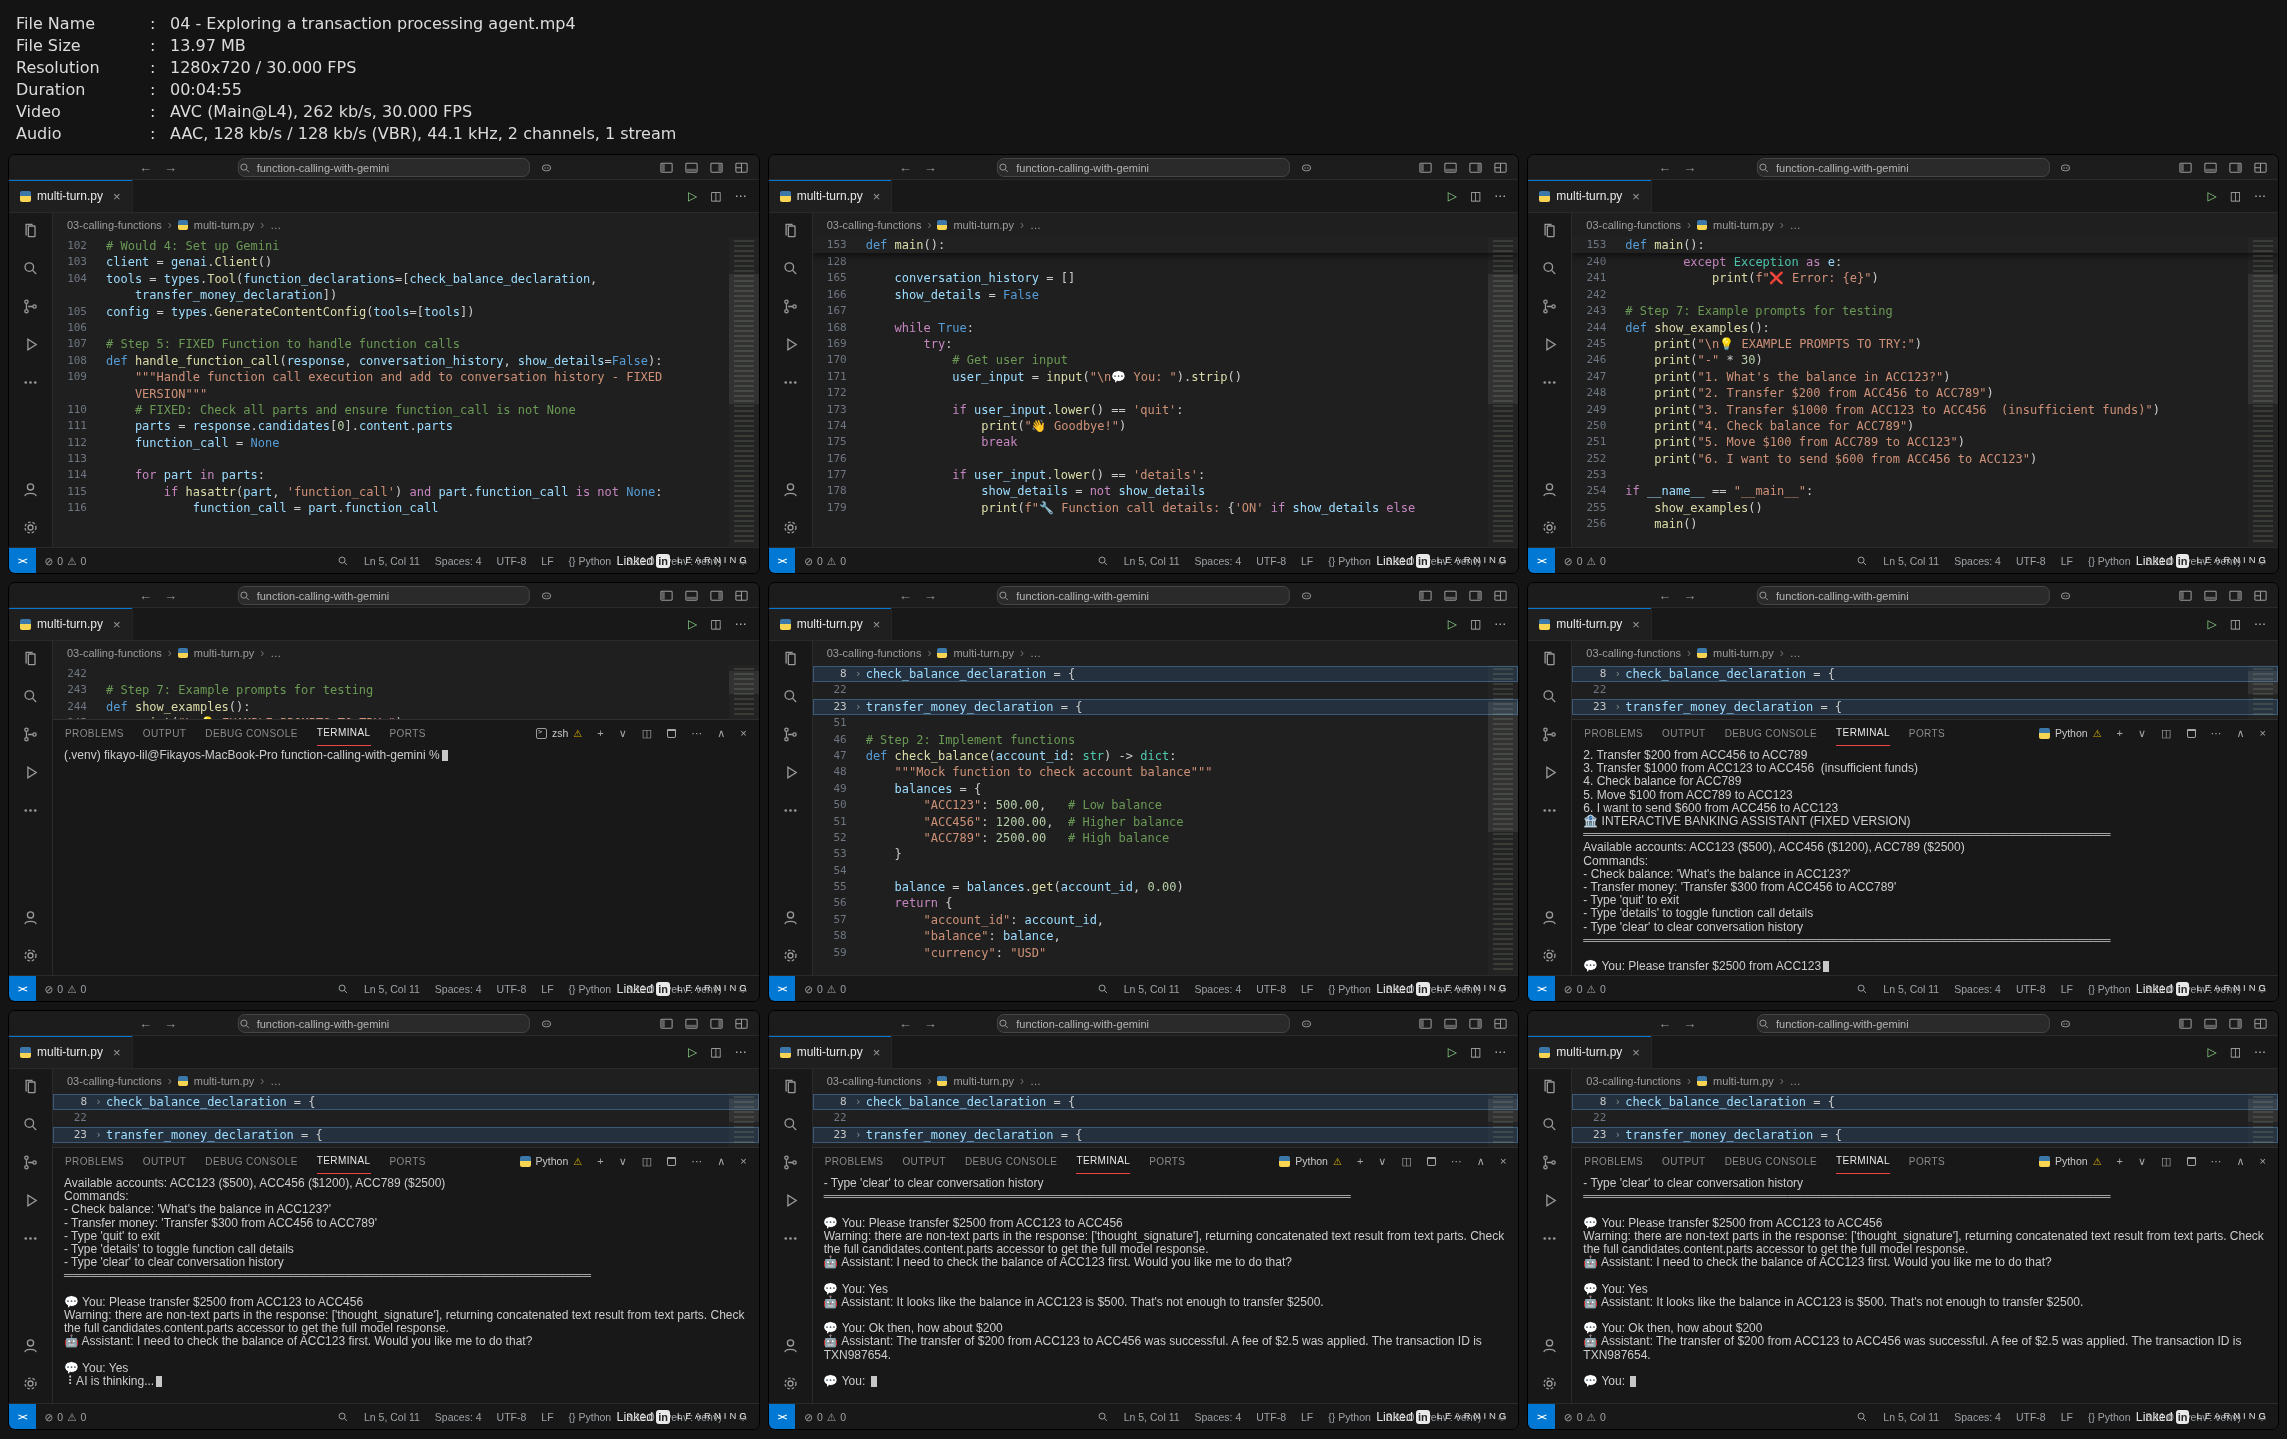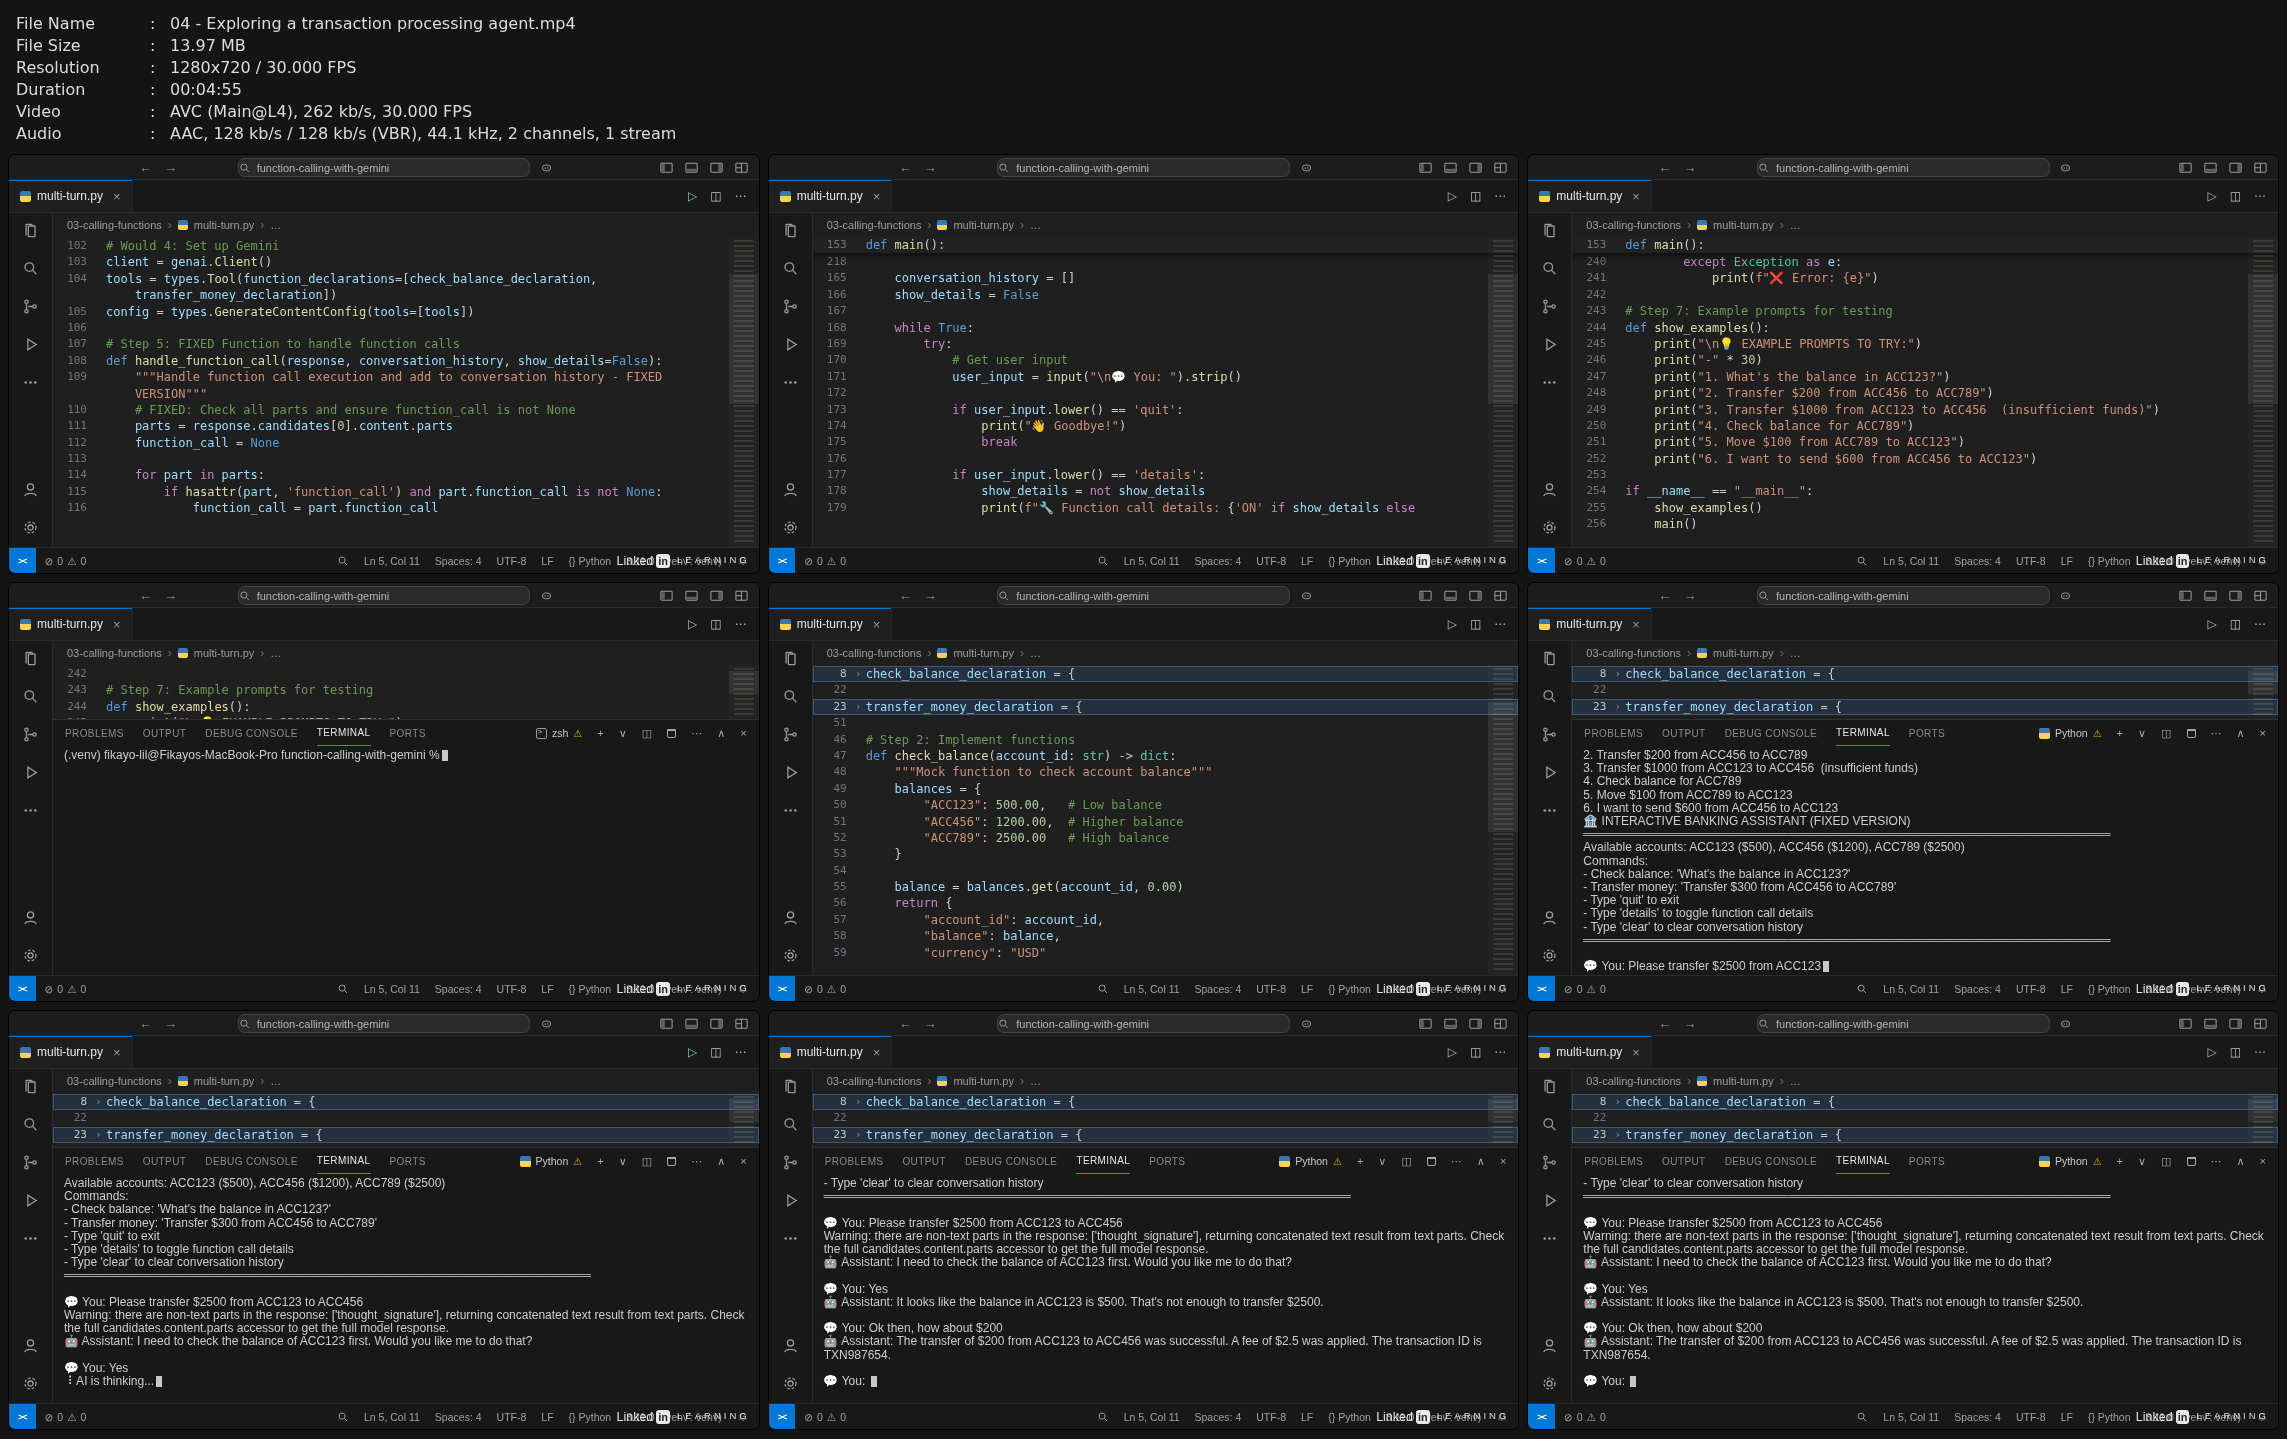--- a/index.html
+++ b/index.html
@@ -385,21 +385,21 @@
               <span class="bc-item">03-calling-functions</span>
               <span class="bc-sep">›</span>
               <span class="py-ic sm"></span>
               <span class="bc-item">multi-turn.py</span>
               <span class="bc-sep">›</span>
               <span class="bc-item">…</span>
             </div>
         <div class="editor">
           <div class="line sticky"><span class="ln">153</span><span class="fold"></span><span class="code"><span class="tok-b">def </span><span class="tok-f">main</span><span class="tok-d">():</span></span></div>
               <div class="lines with-sticky">
-                <div class="line"><span class="ln">218</span><span class="fold"></span><span class="code"></span></div>
+                <div class="line"><span class="ln">128</span><span class="fold"></span><span class="code"></span></div>
                 <div class="line"><span class="ln">165</span><span class="fold"></span><span class="code"><span class="tok-v">    conversation_history</span><span class="tok-d"> = []</span></span></div>
                 <div class="line"><span class="ln">166</span><span class="fold"></span><span class="code"><span class="tok-v">    show_details</span><span class="tok-d"> = </span><span class="tok-b">False</span></span></div>
                 <div class="line"><span class="ln">167</span><span class="fold"></span><span class="code"></span></div>
                 <div class="line"><span class="ln">168</span><span class="fold"></span><span class="code"><span class="tok-k">    while </span><span class="tok-b">True</span><span class="tok-d">:</span></span></div>
                 <div class="line"><span class="ln">169</span><span class="fold"></span><span class="code"><span class="tok-k">        try</span><span class="tok-d">:</span></span></div>
                 <div class="line"><span class="ln">170</span><span class="fold"></span><span class="code"><span class="tok-c">            # Get user input</span></span></div>
                 <div class="line"><span class="ln">171</span><span class="fold"></span><span class="code"><span class="tok-v">            user_input</span><span class="tok-d"> = </span><span class="tok-f">input</span><span class="tok-d">(</span><span class="tok-s">"\n💬 You: "</span><span class="tok-d">).</span><span class="tok-f">strip</span><span class="tok-d">()</span></span></div>
                 <div class="line"><span class="ln">172</span><span class="fold"></span><span class="code"></span></div>
                 <div class="line"><span class="ln">173</span><span class="fold"></span><span class="code"><span class="tok-k">            if </span><span class="tok-v">user_input</span><span class="tok-d">.</span><span class="tok-f">lower</span><span class="tok-d">() == </span><span class="tok-s">'quit'</span><span class="tok-d">:</span></span></div>
                 <div class="line"><span class="ln">174</span><span class="fold"></span><span class="code"><span class="tok-f">                print</span><span class="tok-d">(</span><span class="tok-s">"👋 Goodbye!"</span><span class="tok-d">)</span></span></div>

